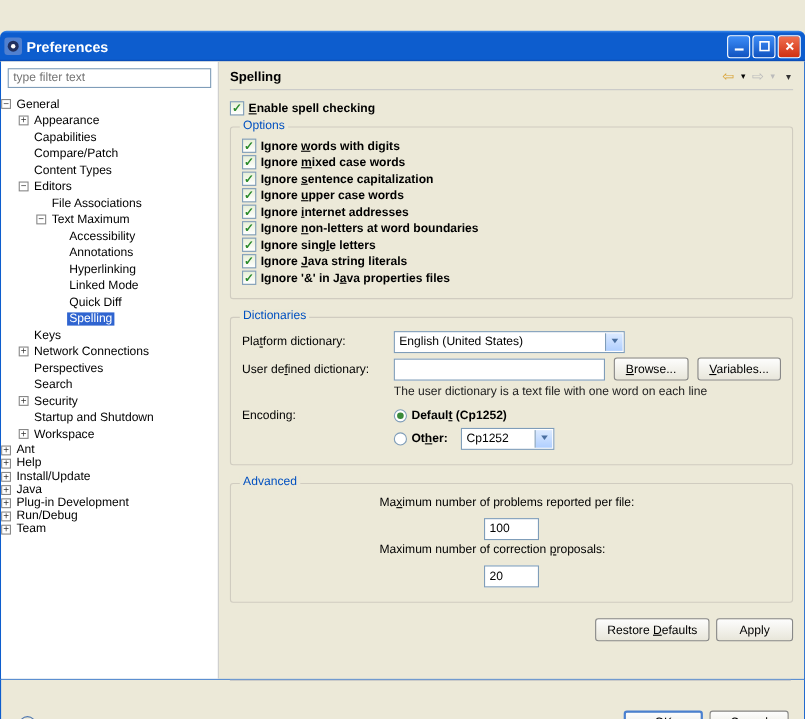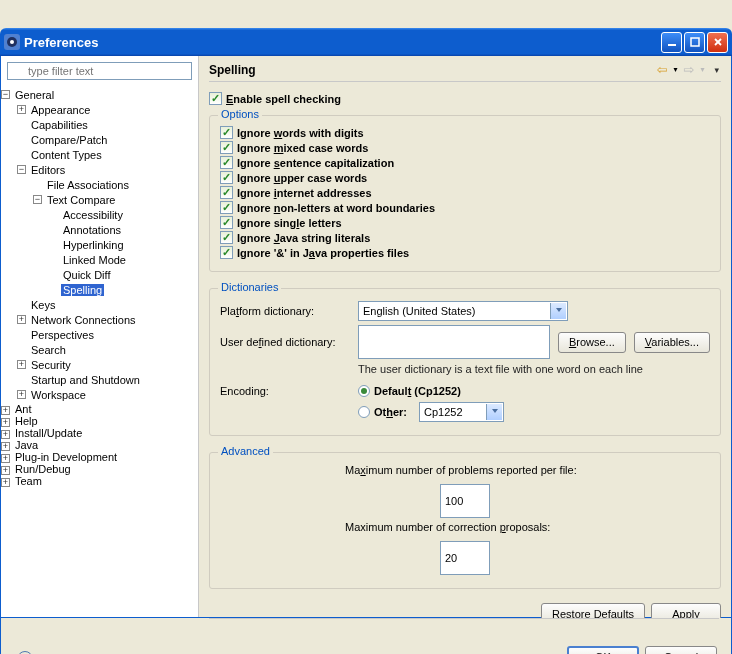--- a/index.html
+++ b/index.html
@@ -10,21 +10,21 @@
 .titlebar-icon svg { width: 12px; height: 12px; }
 .titlebar-text { color: #fff; font-weight: bold; font-size: 13px; flex: 1; }
 .titlebar-btns { display: flex; gap: 2px; }
 .titlebar-btn { width: 21px; height: 21px; border: 1px solid #fff; border-radius: 3px; display: flex; align-items: center; justify-content: center; color: #fff; font-size: 12px; }
 .tb-min, .tb-max { background: linear-gradient(#3d8df8, #1053c0); }
 .tb-close { background: linear-gradient(#f07050, #d03010); }
 
 .window-body { display: flex; height: 562px; background: #ece9d8; border: 1px solid #0d5dce; border-top: 0; }
 
 .left-pane { width: 198px; background: #fff; border-right: 1px solid #c8c8c8; display: flex; flex-direction: column; }
-.filter-input { margin: 6px 6px 4px 6px; padding: 2px 20px; border: 1px solid #7f9db9; font-size: 11px; height: 18px; }
+.filter-input { margin: 6px 6px 4px 6px; padding: 2px 4px; border: 1px solid #7f9db9; font-size: 11px; height: 18px; }
 .tree { flex: 1; overflow: auto; padding: 2px 0; }
 .tree-node { white-space: nowrap; padding: 1px 0; cursor: default; }
 .tree-node .row { display: flex; align-items: center; height: 15px; }
 .toggle { width: 9px; height: 9px; border: 1px solid #888; display: inline-flex; align-items: center; justify-content: center; font-size: 9px; line-height: 7px; margin-right: 3px; background: #fff; color: #333; user-select: none; }
 .toggle.empty { border: 0; }
 .label { padding: 0 2px; }
 .label.selected { background: #2f64d0; color: #fff; }
 .children { padding-left: 16px; }
 
 .right-pane { flex: 1; display: flex; flex-direction: column; padding: 6px 10px 0 10px; background: #ece9d8; position: relative; }
@@ -45,21 +45,21 @@
 .groupbox { border: 1px solid #d0ccc0; border-radius: 3px; margin: 8px 0; padding: 8px 10px 10px 10px; position: relative; }
 .groupbox-title { position: absolute; top: -8px; left: 8px; background: #ece9d8; padding: 0 3px; color: #0050c0; font-size: 11px; }
 
 .u { text-decoration: underline; }
 
 .dict-row { display: flex; align-items: center; gap: 8px; margin: 4px 0; }
 .dict-label { width: 130px; }
 .select { border: 1px solid #7f9db9; background: #fff; height: 20px; padding: 1px 34px 1px 4px; font-size: 11px; position: relative; display: inline-flex; align-items: center; }
 .select::after { content: ""; position: absolute; right: 1px; top: 1px; width: 15px; height: 16px; background: linear-gradient(#dceaff, #b0cfff); border-left: 1px solid #7f9db9; }
 .select .caret { position: absolute; right: 5px; top: 6px; width: 0; height: 0; border-left: 3px solid transparent; border-right: 3px solid transparent; border-top: 4px solid #4a6fa0; z-index: 1; }
-.text-input { border: 1px solid #7f9db9; background: #fff; height: 20px; padding: 16px 4px; font-size: 11px; }
+.text-input { border: 1px solid #7f9db9; background: #fff; height: 20px; padding: 2px 4px; font-size: 11px; }
 .small-input { width: 50px; }
 
 .btn { border: 1px solid #888; background: linear-gradient(#fdfdfd, #e8e6da); padding: 2px 10px; font-size: 11px; border-radius: 3px; min-width: 56px; height: 21px; display: inline-flex; align-items: center; justify-content: center; }
 
 .dict-hint { margin: 4px 0 8px 138px; color: #222; }
 
 .enc-row { display: flex; align-items: center; gap: 12px; margin: 3px 0; }
 .enc-label { width: 126px; }
 
 .adv-row { display: flex; align-items: center; gap: 8px; margin: 3px 0; flex-direction: column; }
@@ -134,21 +134,21 @@
               <span class="toggle">−</span>
               <span class="label">Editors</span>
             </div>
           <div class="children">
             <div class="row">
                 <span class="toggle empty"></span>
                 <span class="label">File Associations</span>
               </div>
             <div class="row">
                 <span class="toggle">−</span>
-                <span class="label">Text Compare</span>
+                <span class="label">Text Maximum</span>
               </div>
             <div class="children">
               <div class="row">
                   <span class="toggle empty"></span>
                   <span class="label">Accessibility</span>
                 </div>
               <div class="row">
                   <span class="toggle empty"></span>
                   <span class="label">Annotations</span>
                 </div>

